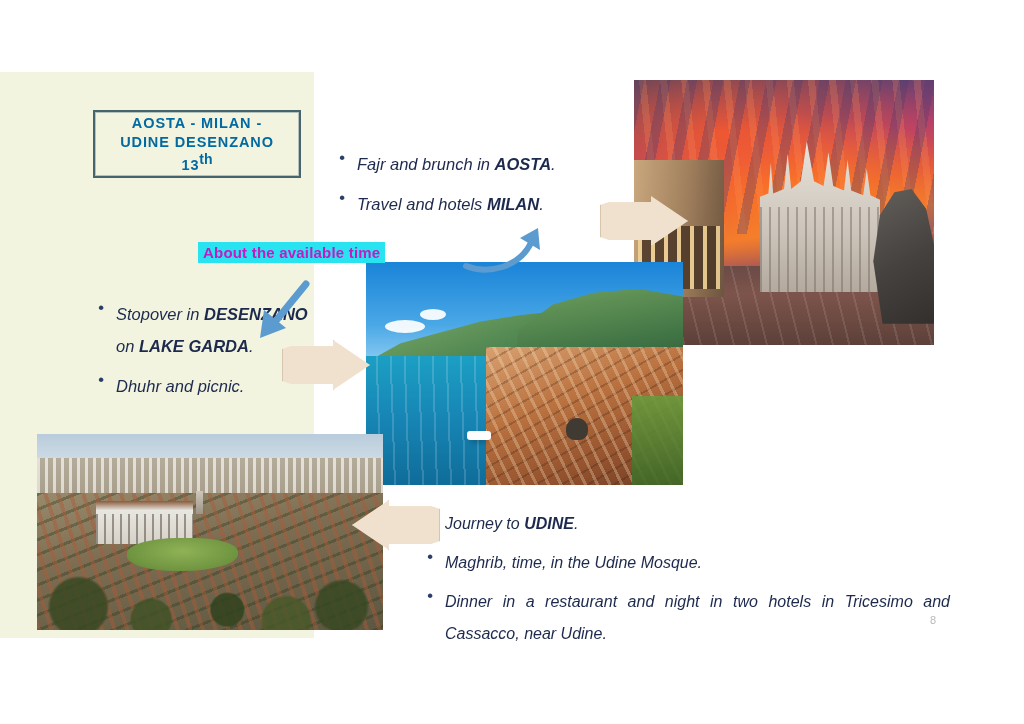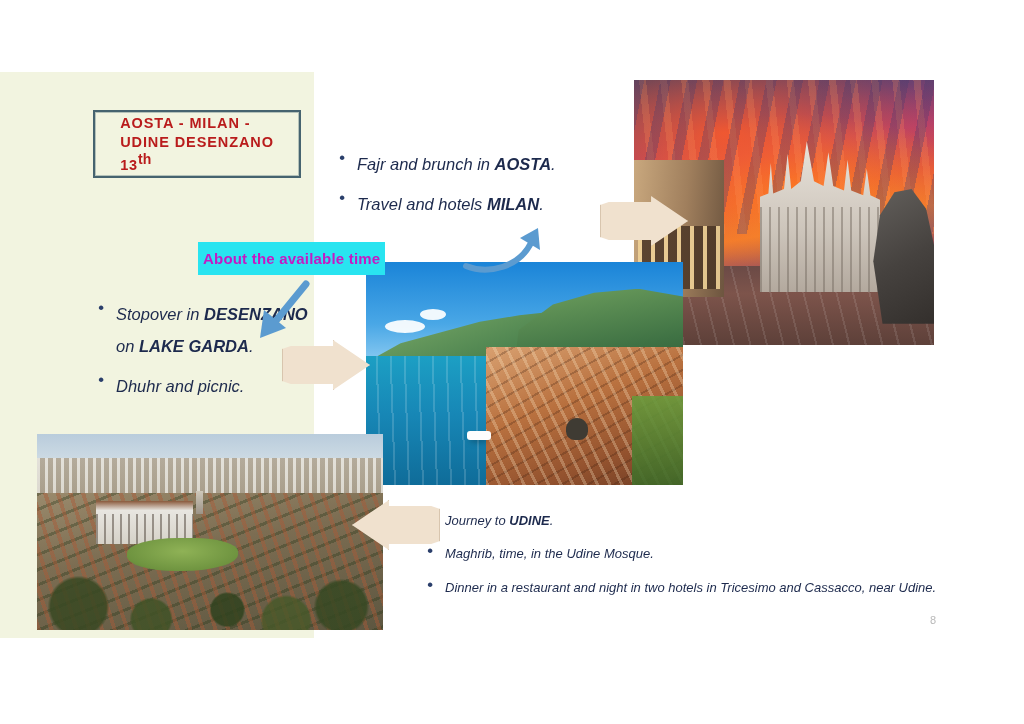--- a/index.html
+++ b/index.html
@@ -10,22 +10,22 @@
 
   
   .panel{position:absolute;left:0;top:72px;width:314px;height:566px;background:#f2f4e0;}
 
   
   .titlebox{position:absolute;left:93px;top:110px;width:208px;height:68px;
             border:2px solid #46636f;background:#f2f4e0;
             box-sizing:border-box;display:flex;align-items:center;justify-content:center;}
   .titlebox .inner{border:1px solid rgba(70,99,111,.35);box-sizing:border-box;
             width:100%;height:100%;display:flex;align-items:center;justify-content:center;}
-  .titletext{color:#b91c1c;font-weight:bold;font-size:14.5px;line-height:1.25;
-             letter-spacing:.9px;text-align:left;}
+  .titletext{color:#0369a1;font-weight:bold;font-size:14.5px;line-height:1.25;
+             letter-spacing:.9px;text-align:center;}
   .titletext sup{font-size:14px;letter-spacing:0;}
 
   
   .photo{position:absolute;overflow:hidden;}
 
   
   #photo-milan{left:634px;top:80px;width:300px;height:265px;}
   .milan-sky{position:absolute;inset:0;
      background:
       radial-gradient(ellipse 120% 60% at 30% 20%, rgba(255,90,40,.85) 0%, rgba(255,70,40,0) 60%),
@@ -115,27 +115,27 @@
   .bullets{position:absolute;color:#1d2a4d;font-style:italic;}
   .bullets ul{list-style:none;margin:0;padding:0;}
   .bullets li{position:relative;padding-left:20px;margin-bottom:8px;}
   .bullets li:before{content:"\2022";position:absolute;left:2px;top:-1px;
      color:#2b3f6b;font-size:17px;line-height:1.3;}
   .bullets b{font-weight:bold;}
 
   #bullets-top{left:337px;top:148px;width:285px;font-size:16.5px;line-height:1.95;}
   #bullets-top li{text-align:justify;}
   #bullets-left{left:96px;top:298px;width:222px;font-size:16.5px;line-height:1.95;}
-  #bullets-bottom{left:425px;top:508px;width:525px;font-size:13px;line-height:1.95;}
+  #bullets-bottom{left:425px;top:508px;width:525px;font-size:16px;line-height:1.95;}
   #bullets-bottom li{text-align:justify;}
   #bullets-bottom li.nojust{text-align:left;}
 
   
   .highlight{position:absolute;left:198px;top:242px;background:#29e4f0;
-     padding:8px 5px;color:#c41ac4;font-weight:bold;font-size:15px;letter-spacing:.2px;}
+     padding:2px 5px;color:#c41ac4;font-weight:bold;font-size:15px;letter-spacing:.2px;}
 
   
   .arrow-beige{position:absolute;background:#f0e1ce;
      border:1px solid #d8c5ae;}
   .arrow-right{clip-path:polygon(0% 18%,10% 12%,58% 12%,58% 0%,100% 50%,58% 100%,58% 88%,10% 88%,0% 82%);}
   .arrow-left{clip-path:polygon(100% 18%,90% 12%,42% 12%,42% 0%,0% 50%,42% 100%,42% 88%,90% 88%,100% 82%);}
   #arrow-to-milan{left:600px;top:196px;width:86px;height:48px;}
   #arrow-to-garda{left:282px;top:340px;width:86px;height:48px;}
   #arrow-to-udine{left:352px;top:500px;width:86px;height:48px;}
 

